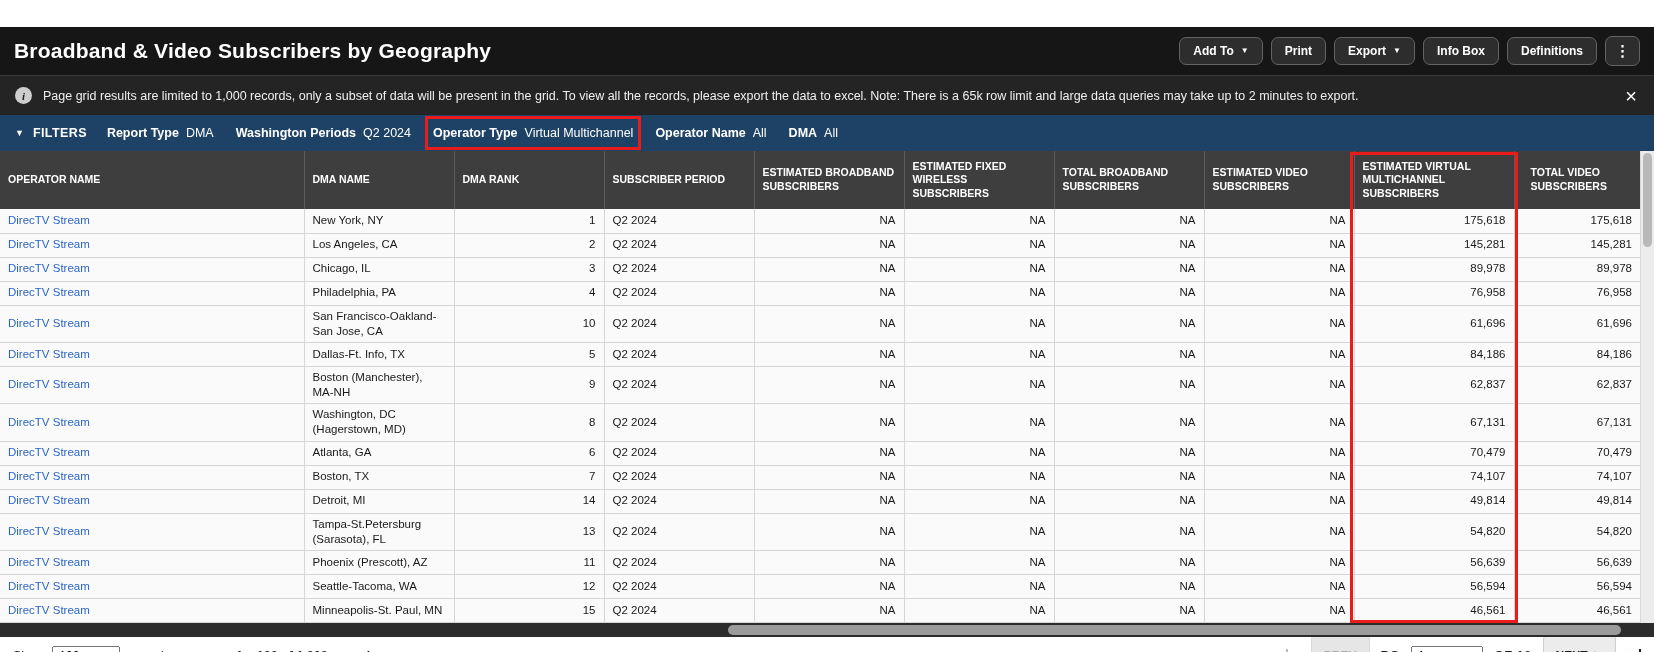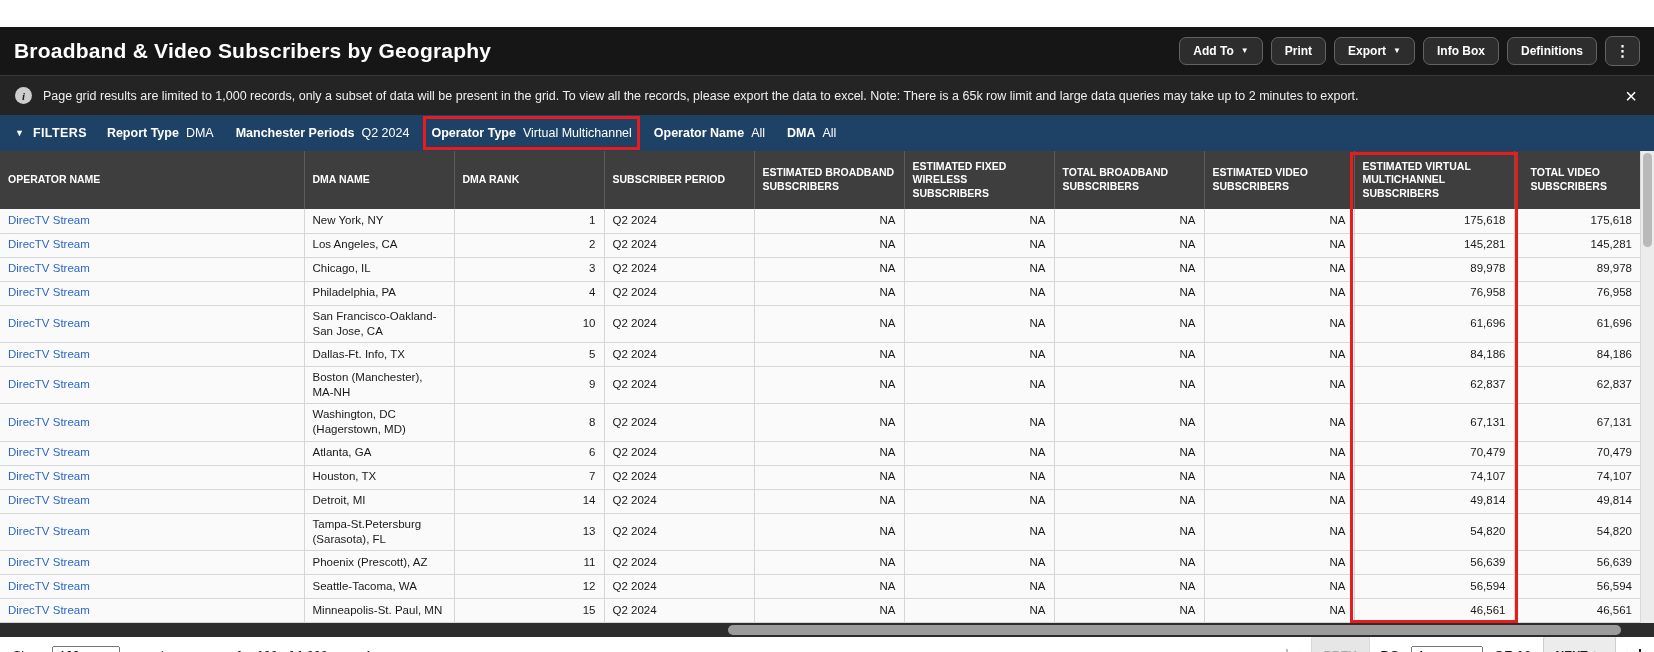--- a/index.html
+++ b/index.html
@@ -136,21 +136,21 @@
     <div class="filters-toggle">
       <span class="chev">▼</span>
       <span class="filters-label">FILTERS</span>
     </div>
     <div class="filter-items">
         <div class="filter-item">
           <span class="filter-name">Report Type</span>
           <span class="filter-value">DMA</span>
         </div>
         <div class="filter-item">
-          <span class="filter-name">Manchester Periods</span>
+          <span class="filter-name">Washington Periods</span>
           <span class="filter-value">Q2 2024</span>
         </div>
         <div class="filter-item highlighted">
           <span class="filter-name">Operator Type</span>
           <span class="filter-value">Virtual Multichannel</span>
         </div>
         <div class="filter-item">
           <span class="filter-name">Operator Name</span>
           <span class="filter-value">All</span>
         </div>
@@ -282,21 +282,21 @@
               <td class="al-left">Q2 2024</td>
               <td class="al-right">NA</td>
               <td class="al-right">NA</td>
               <td class="al-right">NA</td>
               <td class="al-right">NA</td>
               <td class="al-right">70,479</td>
               <td class="al-right">70,479</td>
             </tr>
             <tr>
               <td class="al-left"><span class="op-link">DirecTV Stream</span></td>
-              <td class="al-left">Houston, TX</td>
+              <td class="al-left">Boston, TX</td>
               <td class="al-right">7</td>
               <td class="al-left">Q2 2024</td>
               <td class="al-right">NA</td>
               <td class="al-right">NA</td>
               <td class="al-right">NA</td>
               <td class="al-right">NA</td>
               <td class="al-right">74,107</td>
               <td class="al-right">74,107</td>
             </tr>
             <tr>

